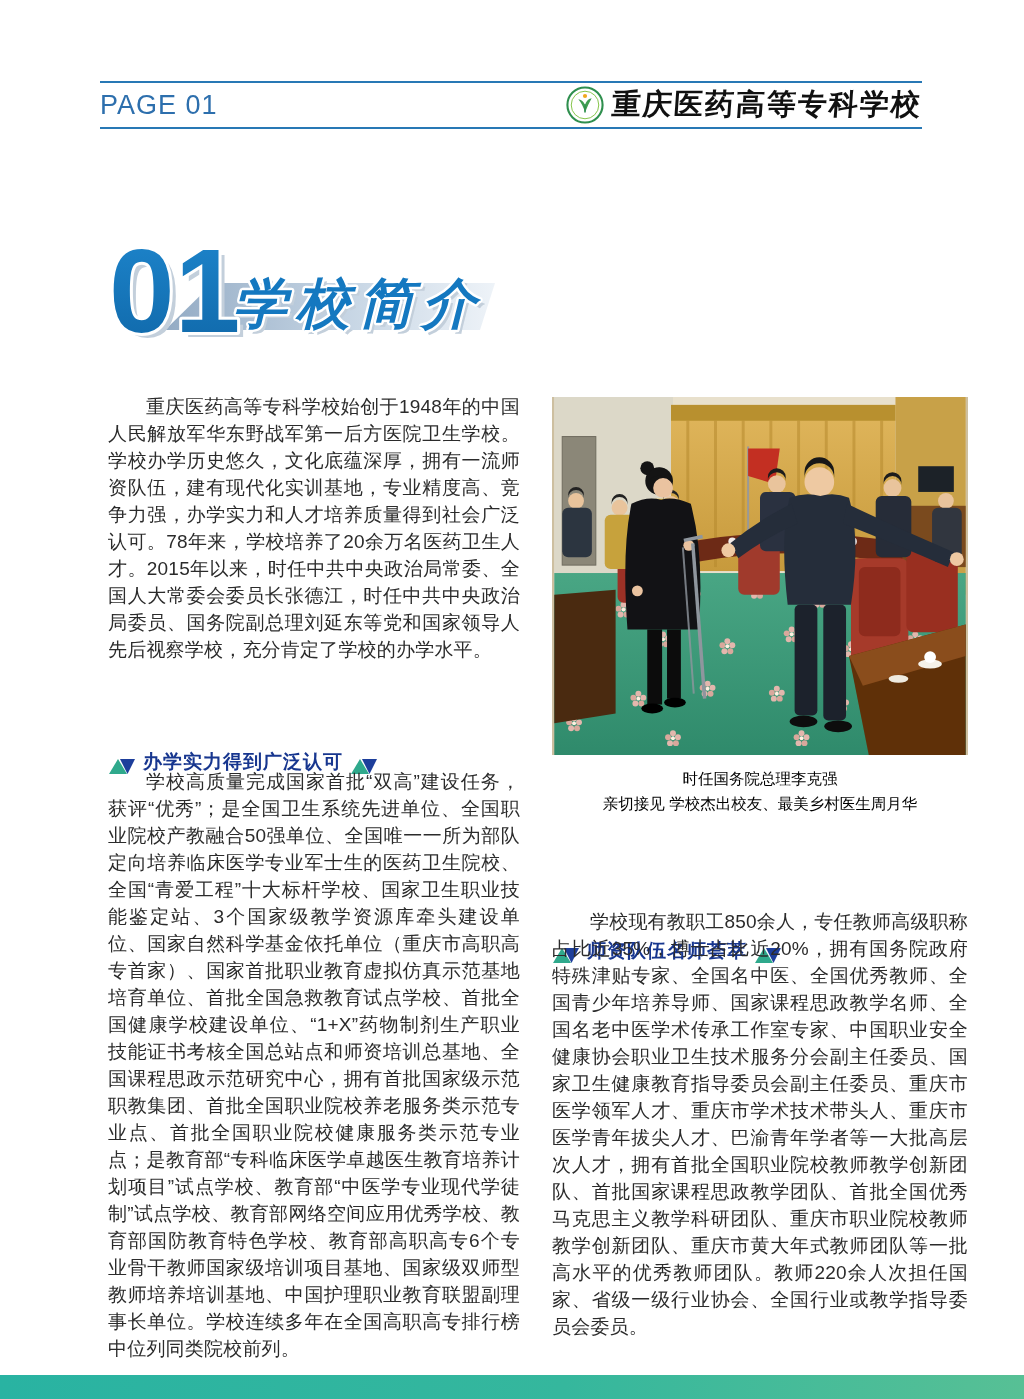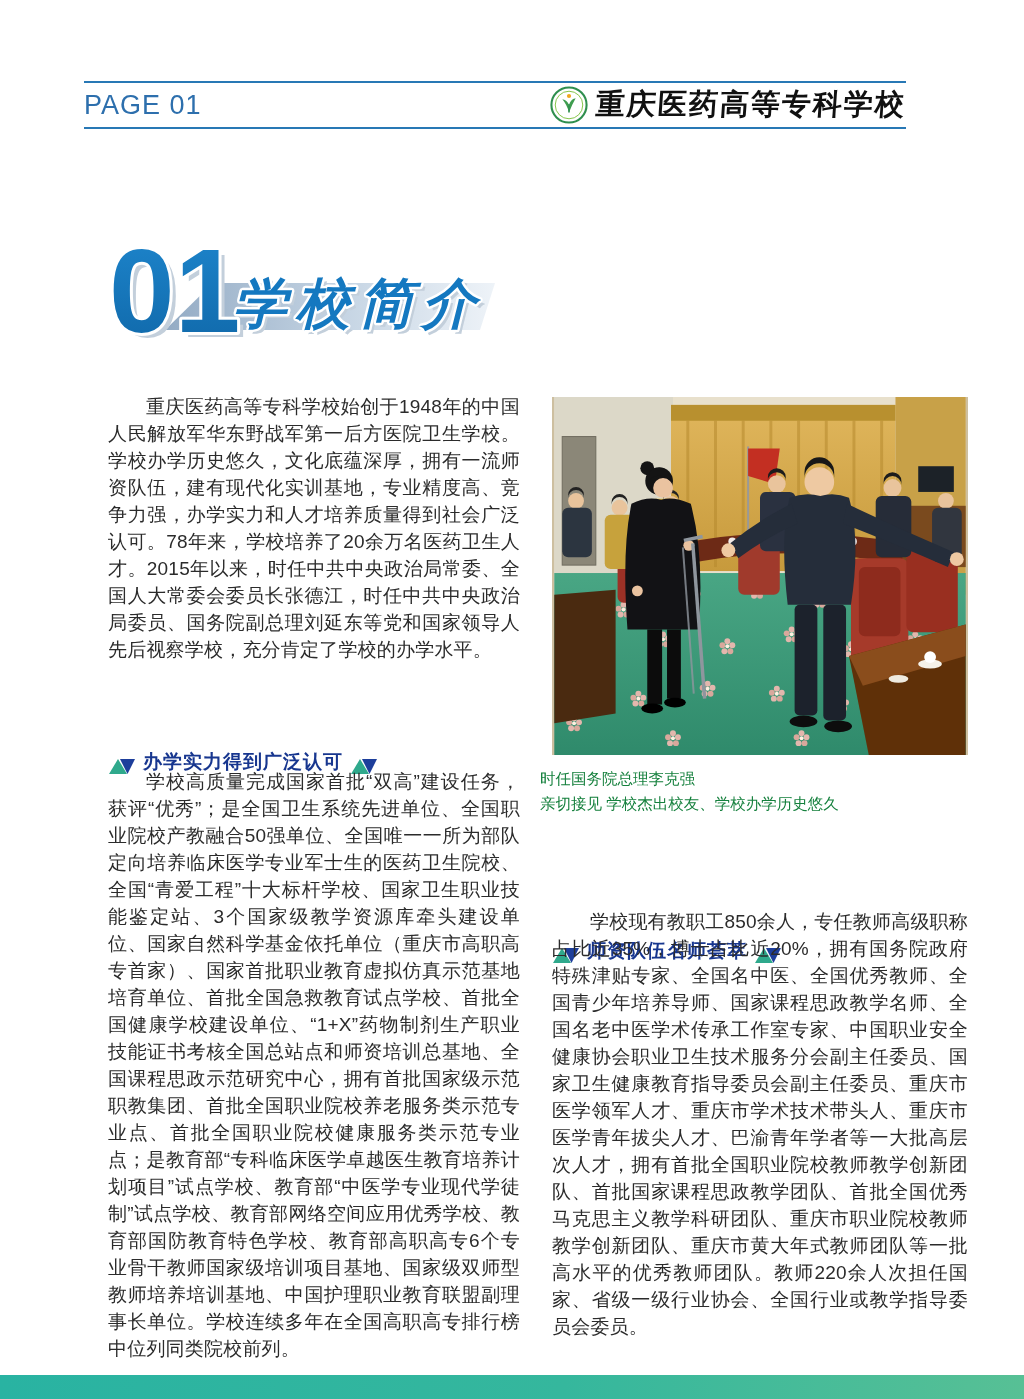--- a/index.html
+++ b/index.html
@@ -3,21 +3,21 @@
 <meta charset="utf-8">
 <style>
   html,body{margin:0;padding:0;}
   body{
     width:1024px;height:1399px;position:relative;background:#ffffff;
     font-family:"Liberation Sans","DejaVu Sans",sans-serif;
     -webkit-font-smoothing:antialiased;overflow:hidden;
   }
   
   .header{
-    position:absolute;left:84px;top:81px;width:822px;height:44px;
+    position:absolute;left:100px;top:81px;width:822px;height:44px;
     border-top:2px solid #2878b5;border-bottom:2px solid #2878b5;
     display:flex;justify-content:space-between;align-items:center;
   }
   .page-label{color:#2d6fad;font-size:27px;letter-spacing:1px;font-weight:500;}
   .brand{display:flex;align-items:center;gap:8px;}
   .brand .emblem{width:38px;height:38px;flex:0 0 auto;}
   .school-name{
     font-family:"DejaVu Serif","Liberation Serif",serif;
     font-weight:bold;font-size:29px;color:#101010;letter-spacing:2px;
     transform:skewX(-4deg);white-space:nowrap;
@@ -33,22 +33,22 @@
   }
   .bodytext p{margin:0;text-indent:2em;}
   .section-head{
     display:flex;align-items:flex-end;gap:7px;
     color:#17368f;font-weight:bold;font-size:19px;letter-spacing:1px;
   }
   .marker{width:28px;height:17px;flex:0 0 auto;}
   
   .photo{position:absolute;left:552px;top:397px;width:416px;height:358px;overflow:hidden;background:#cdbfa0;}
   .caption{
-    position:absolute;left:540px;top:766px;width:440px;
-    color:#15803d;font-size:15.5px;line-height:25px;
+    position:absolute;left:540px;top:766px;width:440px;text-align:center;
+    color:#000000;font-size:15.5px;line-height:25px;
   }
   
   .footer-bar{
     position:absolute;left:0;top:1375px;width:1024px;height:24px;
     background:linear-gradient(90deg,#29b3a2 0%,#35b79d 55%,#57c095 100%);
   }
 </style>
 </head>
 <body>
 
@@ -241,21 +241,21 @@
     <polygon points="298,262 416,230 416,362 318,362" fill="#5f3008"></polygon>
     <polygon points="298,262 416,230 416,262 312,292" fill="#8a4d1c"></polygon>
     <ellipse cx="380" cy="270" rx="12" ry="4.5" fill="#f5f2ea"></ellipse>
     <circle cx="380" cy="263" r="6" fill="#ffffff"></circle>
     <ellipse cx="348" cy="285" rx="10" ry="4" fill="#efeadf"></ellipse>
   </svg>
 </div>
 
 <div class="caption">
   <div>时任国务院总理李克强</div>
-  <div>亲切接见 学校杰出校友、学校办学历史悠久</div>
+  <div>亲切接见 学校杰出校友、最美乡村医生周月华</div>
 </div>
 
 <div class="col-right section-head" style="top:890px;margin-top:48px;">
   <svg class="marker" viewBox="0 0 28 17">
     <polygon points="1,16 10,1 19,16" fill="#2fa98c"></polygon>
     <polygon points="12,1 27,1 19.5,16" fill="#1d3e9b"></polygon>
   </svg>
   <span>师资队伍名师荟萃</span>
   <svg class="marker" viewBox="0 0 28 17">
     <polygon points="1,16 10,1 19,16" fill="#2fa98c"></polygon>

